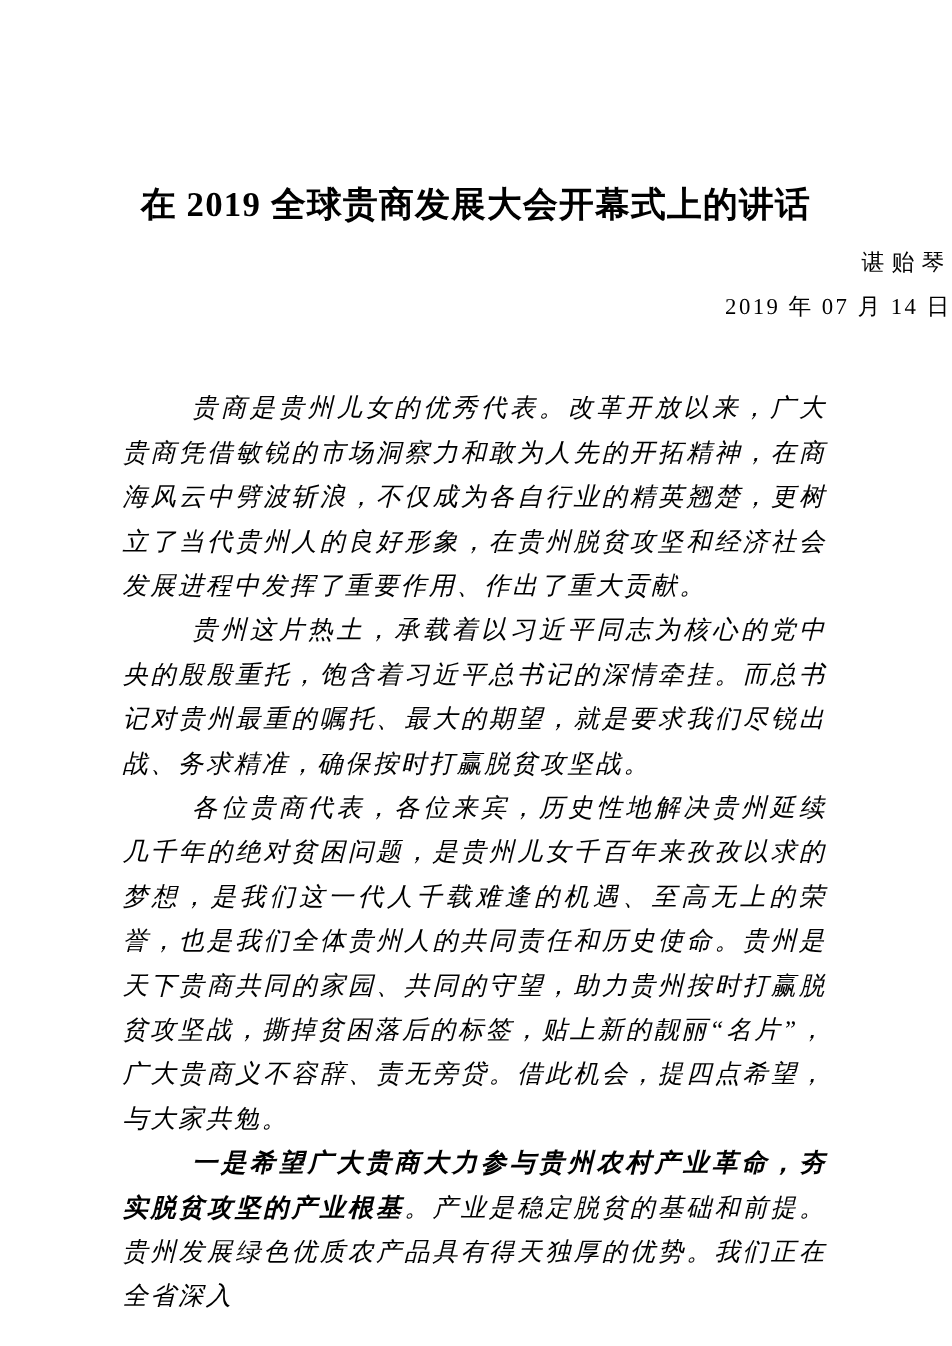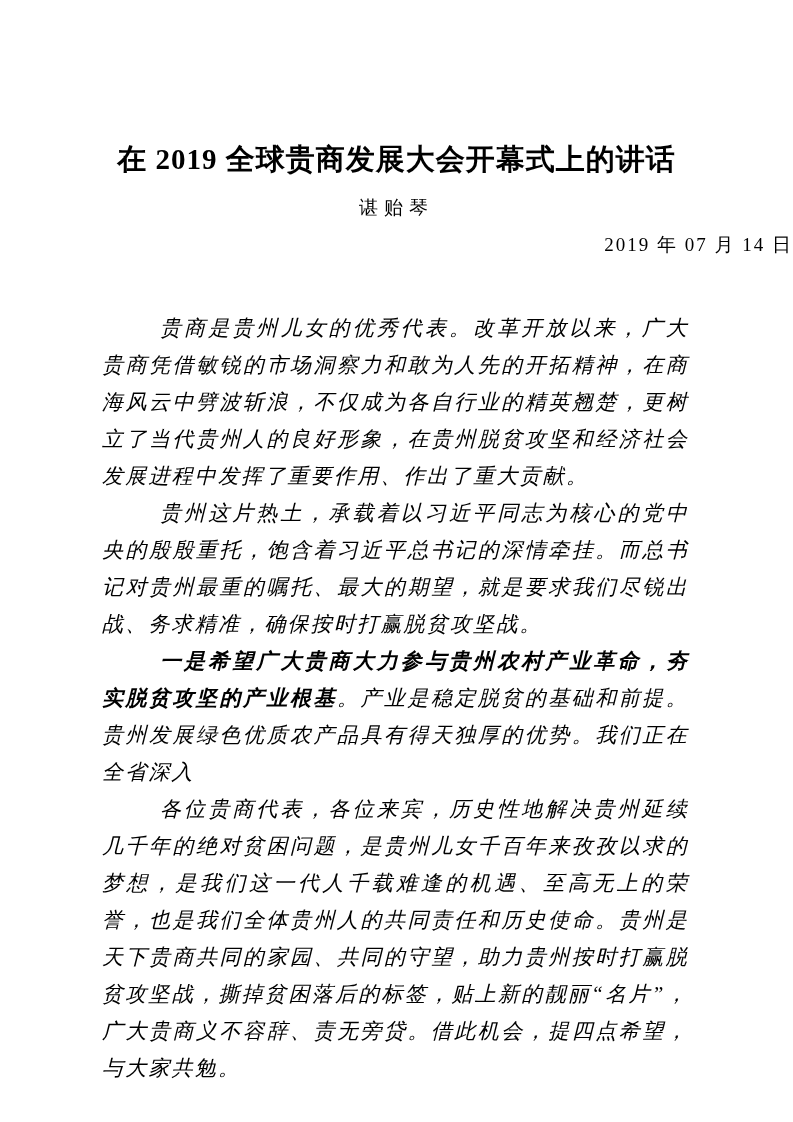--- a/index.html
+++ b/index.html
@@ -10,34 +10,34 @@
   .page {
     position: relative;
     width: 793px;
     height: 1122px;
     background: #ffffff;
     overflow: hidden;
     color: #000000;
     font-family: "Liberation Serif", "DejaVu Serif", serif;
   }
   .doc-title {
-    margin: 0;
+    margin: 12px;
     padding-top: 138px;
     font-size: 29px;
     line-height: 42px;
     font-weight: bold;
     text-align: center;
     letter-spacing: 1px;
     font-family: "Liberation Serif", "DejaVu Serif", serif;
   }
   .doc-author {
     margin-top: 16px;
     font-size: 19px;
     line-height: 24px;
-    text-align: center;
+    text-align: right;
     letter-spacing: 6px;
   }
   .doc-date {
     margin-top: 13px;
     font-size: 19px;
     line-height: 24px;
     text-align: right;
     letter-spacing: 2px;
   }
   .doc-body {
@@ -59,16 +59,16 @@
 </head>
 <body>
 
 <div class="page">
   <h1 class="doc-title">在 2019 全球贵商发展大会开幕式上的讲话</h1>
   <div class="doc-author">谌贻琴</div>
   <div class="doc-date">2019 年 07 月 14 日</div>
   <div class="doc-body" id="doc-body">
       <p><span class="run">贵商是贵州儿女的优秀代表。改革开放以来，广大贵商凭借敏锐的市场洞察力和敢为人先的开拓精神，在商海风云中劈波斩浪，不仅成为各自行业的精英翘楚，更树立了当代贵州人的良好形象，在贵州脱贫攻坚和经济社会发展进程中发挥了重要作用、作出了重大贡献。</span></p>
       <p><span class="run">贵州这片热土，承载着以习近平同志为核心的党中央的殷殷重托，饱含着习近平总书记的深情牵挂。而总书记对贵州最重的嘱托、最大的期望，就是要求我们尽锐出战、务求精准，确保按时打赢脱贫攻坚战。</span></p>
+      <p><span class="run">各位贵商代表，各位来宾，历史性地解决贵州延续几千年的绝对贫困问题，是贵州儿女千百年来孜孜以求的梦想，是我们这一代人千载难逢的机遇、至高无上的荣誉，也是我们全体贵州人的共同责任和历史使命。贵州是天下贵商共同的家园、共同的守望，助力贵州按时打赢脱贫攻坚战，撕掉贫困落后的标签，贴上新的靓丽“名片”，广大贵商义不容辞、责无旁贷。借此机会，提四点希望，与大家共勉。</span></p>
       <p><span class="run bold">一是希望广大贵商大力参与贵州农村产业革命，夯实脱贫攻坚的产业根基</span><span class="run">。产业是稳定脱贫的基础和前提。贵州发展绿色优质农产品具有得天独厚的优势。我们正在全省深入</span></p>
-      <p><span class="run">各位贵商代表，各位来宾，历史性地解决贵州延续几千年的绝对贫困问题，是贵州儿女千百年来孜孜以求的梦想，是我们这一代人千载难逢的机遇、至高无上的荣誉，也是我们全体贵州人的共同责任和历史使命。贵州是天下贵商共同的家园、共同的守望，助力贵州按时打赢脱贫攻坚战，撕掉贫困落后的标签，贴上新的靓丽“名片”，广大贵商义不容辞、责无旁贷。借此机会，提四点希望，与大家共勉。</span></p>
     </div>
 </div>
 
 </body></html>

